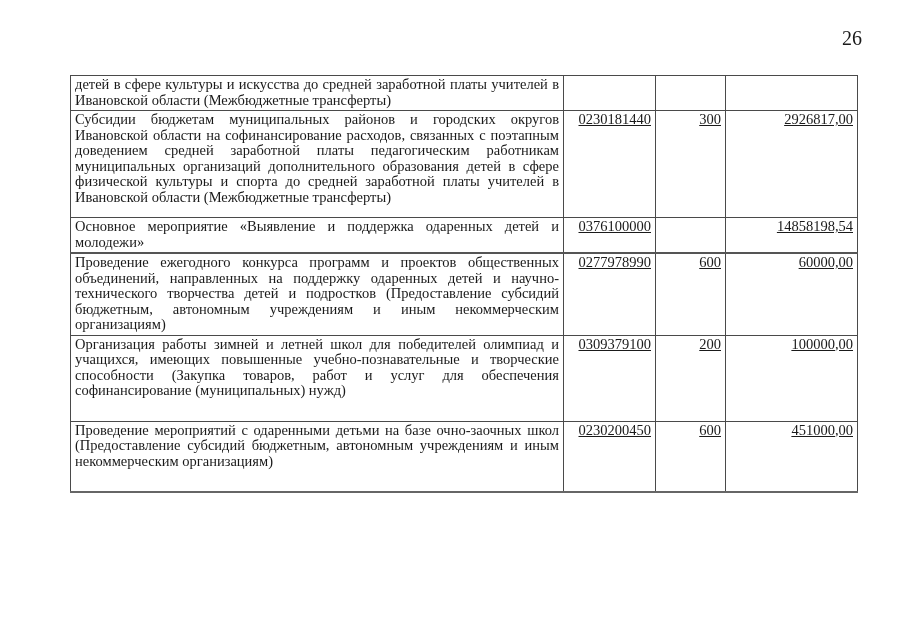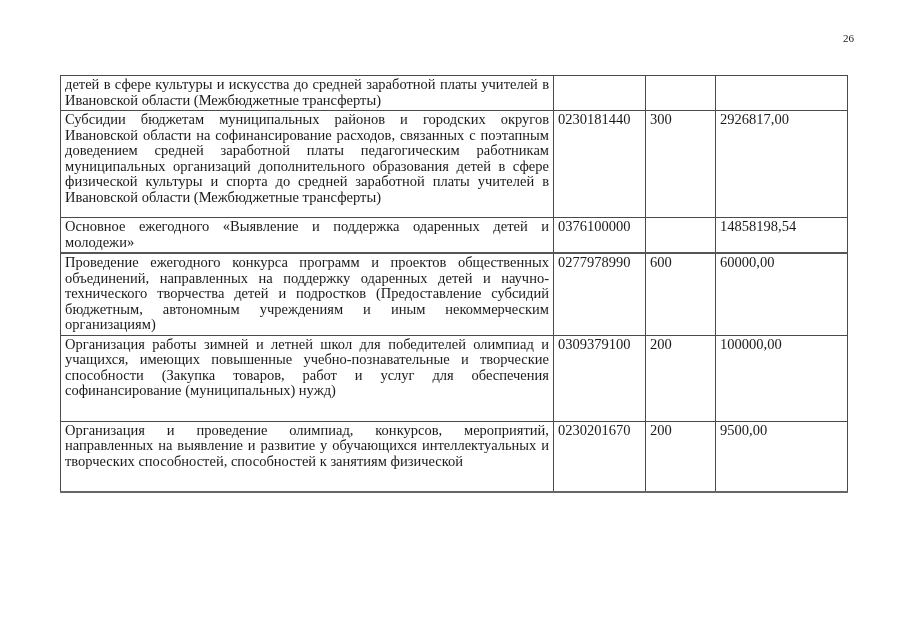--- a/index.html
+++ b/index.html
@@ -12,46 +12,47 @@
     width: 905px;
     height: 640px;
     background: #ffffff;
     font-family: "Liberation Serif", serif;
     color: #1a1a1a;
     overflow: hidden;
   }
   .page-number {
     position: absolute;
     top: 30px;
-    right: 51px;
-    font-size: 11px;
+    right: 43px;
+    font-size: 20px;
     line-height: 16px;
   }
   table.budget-table {
     position: absolute;
-    left: 60px;
+    left: 70px;
     top: 75px;
     width: 787px;
     border-collapse: collapse;
     table-layout: fixed;
   }
   table.budget-table td {
     border: 1px solid #4a4a4a;
     vertical-align: top;
     font-size: 14.5px;
     line-height: 15.5px;
     padding: 1px 4px 2px 4px;
     overflow: hidden;
   }
   td.desc {
     text-align: justify;
     text-justify: inter-word;
   }
   td.num {
-    text-align: left;
+    text-align: right;
+    text-decoration: underline;
   }
   tr.thick-bottom td {
     border-bottom: 2px solid #555555;
   }
   tbody tr:last-child td {
     border-bottom: 2px solid #666666;
   }
   
   tbody tr:nth-child(1) td { height: 31px; }
   tbody tr:nth-child(2) td { height: 103px; }
@@ -84,43 +85,43 @@
   </tr>
 
   <tr>
     <td class="desc">Субсидии бюджетам муниципальных районов и городских округов Ивановской области на софинансирование расходов, связанных с поэтапным доведением средней заработной платы педагогическим работникам муниципальных организаций дополнительного образования детей в сфере физической культуры и спорта до средней заработной платы учителей в Ивановской области (Межбюджетные трансферты)</td>
     <td class="num">0230181440</td>
     <td class="num">300</td>
     <td class="num">2926817,00</td>
   </tr>
 
   <tr class="thick-bottom">
-    <td class="desc">Основное ежегодного «Выявление и поддержка одаренных детей и молодежи»</td>
+    <td class="desc">Основное мероприятие «Выявление и поддержка одаренных детей и молодежи»</td>
     <td class="num">0376100000</td>
     <td class="num"></td>
     <td class="num">14858198,54</td>
   </tr>
 
 
   <tr>
     <td class="desc">Проведение ежегодного конкурса программ и проектов общественных объединений, направленных на поддержку одаренных детей и научно-технического творчества детей и подростков (Предоставление субсидий бюджетным, автономным учреждениям и иным некоммерческим организациям)</td>
     <td class="num">0277978990</td>
     <td class="num">600</td>
     <td class="num">60000,00</td>
   </tr>
 
   <tr>
     <td class="desc">Организация работы зимней и летней школ для победителей олимпиад и учащихся, имеющих повышенные учебно-познавательные и творческие способности (Закупка товаров, работ и услуг для обеспечения софинансирование (муниципальных) нужд)</td>
     <td class="num">0309379100</td>
     <td class="num">200</td>
     <td class="num">100000,00</td>
   </tr>
 
+  <tr class="thick-bottom">
+    <td class="desc">Проведение мероприятий с одаренными детьми на базе очно-заочных школ (Предоставление субсидий бюджетным, автономным учреждениям и иным некоммерческим организациям)</td>
+    <td class="num">0230200450</td>
+    <td class="num">600</td>
+    <td class="num">451000,00</td>
+  </tr>
 
-  <tr>
-    <td class="desc">Организация и проведение олимпиад, конкурсов, мероприятий, направленных на выявление и развитие у обучающихся интеллектуальных и творческих способностей, способностей к занятиям физической</td>
-    <td class="num">0230201670</td>
-    <td class="num">200</td>
-    <td class="num">9500,00</td>
-  </tr>
 </tbody>
   </table>
 </div>
 
 </body></html>

